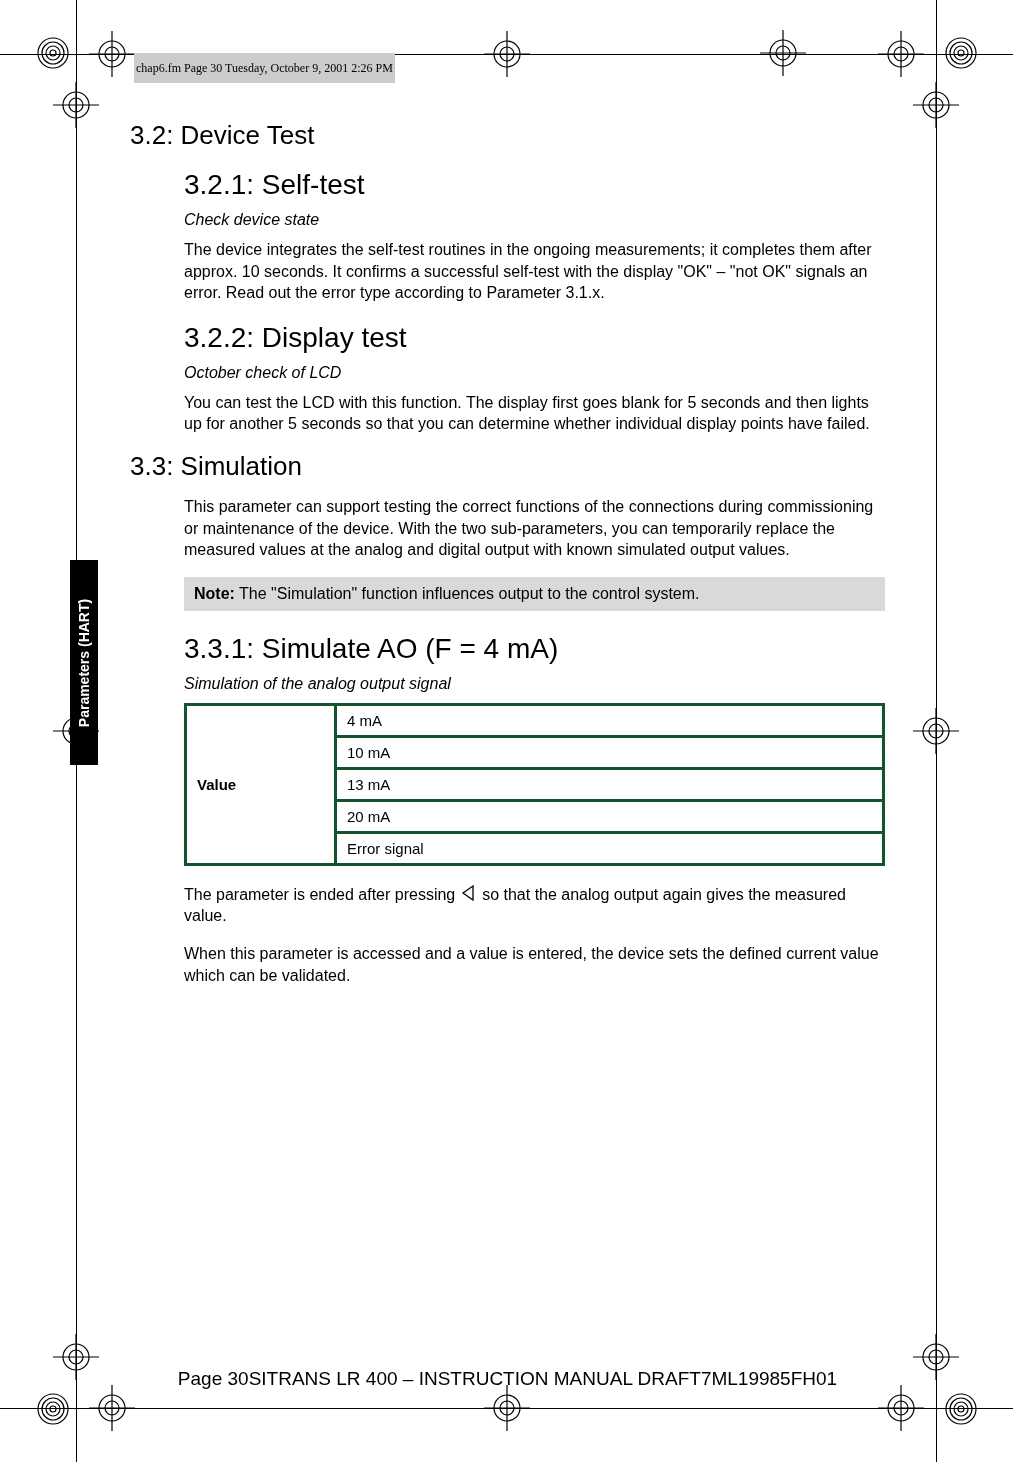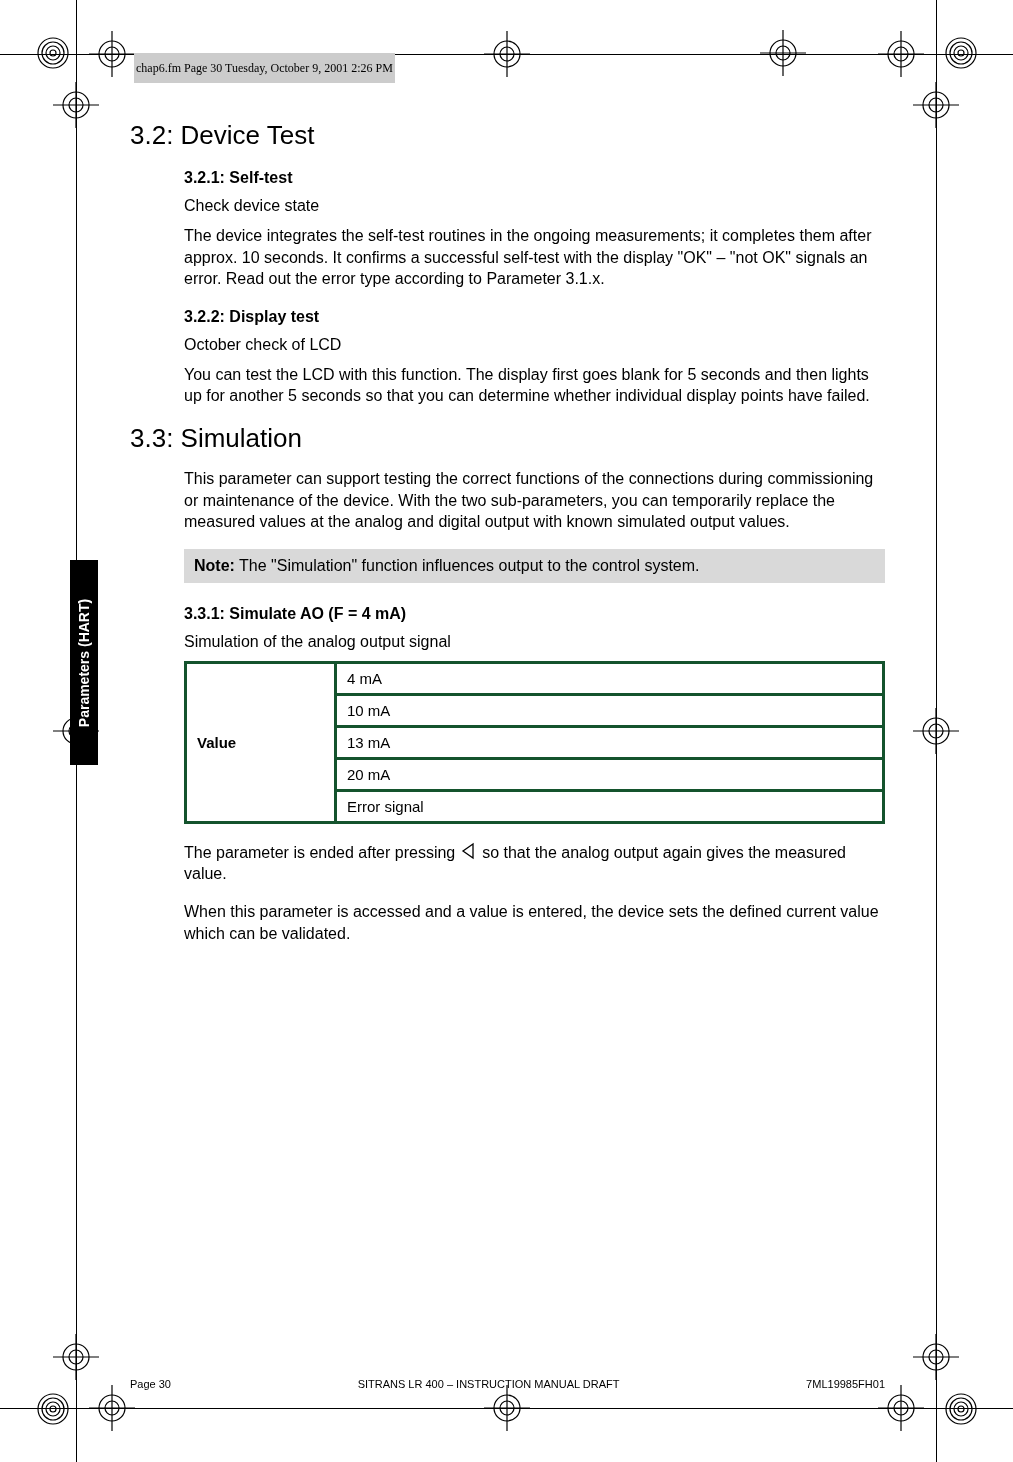--- a/index.html
+++ b/index.html
@@ -14,36 +14,36 @@
   .vline { position:absolute; width:1px; background:#000; }
   .hline { position:absolute; height:1px; background:#000; }
 
   .header-path { position:absolute; left:134px; top:57px; border-top:1px solid #000; padding-top:3px; font-size:12px; font-family: "Times New Roman", serif; }
   .header-path span { background:#ccc; padding:8px 2px; }
 
   
   .page { position:absolute; left:130px; top:120px; width:755px; }
 
   h2.section { font-family: Arial, sans-serif; font-weight: normal; font-size: 26px; margin-bottom: 14px; }
-  h3.subsection { font-family: Arial, sans-serif; font-weight: bold; font-size: 16px; margin: 18px 0 10px 54px; }
-  .subtitle { font-size: 16px; margin: 4px 0 10px 54px; }
+  h3.subsection { font-family: Arial, sans-serif; font-weight: normal; font-size: 28px; margin: 18px 0 10px 54px; }
+  .subtitle { font-style: italic; font-size: 16px; margin: 4px 0 10px 54px; }
   p.body { font-size: 16px; line-height: 1.35; margin: 0 0 16px 54px; }
   .notebox { background:#d9d9d9; font-size:16px; padding:8px 10px; margin:10px 0 22px 54px; }
   .notebox b { font-weight: bold; }
 
   table.valuetable { border-collapse: collapse; width: calc(100% - 54px); margin: 6px 0 18px 54px; }
   table.valuetable td { border:3px solid #14532d; font-size:15px; padding:6px 10px; }
   table.valuetable td.rowhead { text-align:left; font-weight:bold; width:150px; }
 
   
   .sidetab { position:absolute; left:70px; top:560px; width:28px; height:205px; background:#000; color:#fff; font-size:14px; font-weight:bold; display:flex; align-items:center; justify-content:center; }
   .sidetab span { transform: rotate(-90deg); white-space:nowrap; }
 
   
-  .footer { position:absolute; left:130px; bottom:72px; width:755px; display:flex; justify-content:space-between; font-size:11px; }
+  .footer { position:absolute; left:130px; bottom:72px; width:755px; display:flex; justify-content:center; font-size:19px; }
   .footer .pg { }
   .footer .mid { }
   .footer .doc { }
 
   
   .arrow-icon { display:inline-block; vertical-align:-2px; }
 </style>
 </head>
 <body>
 

